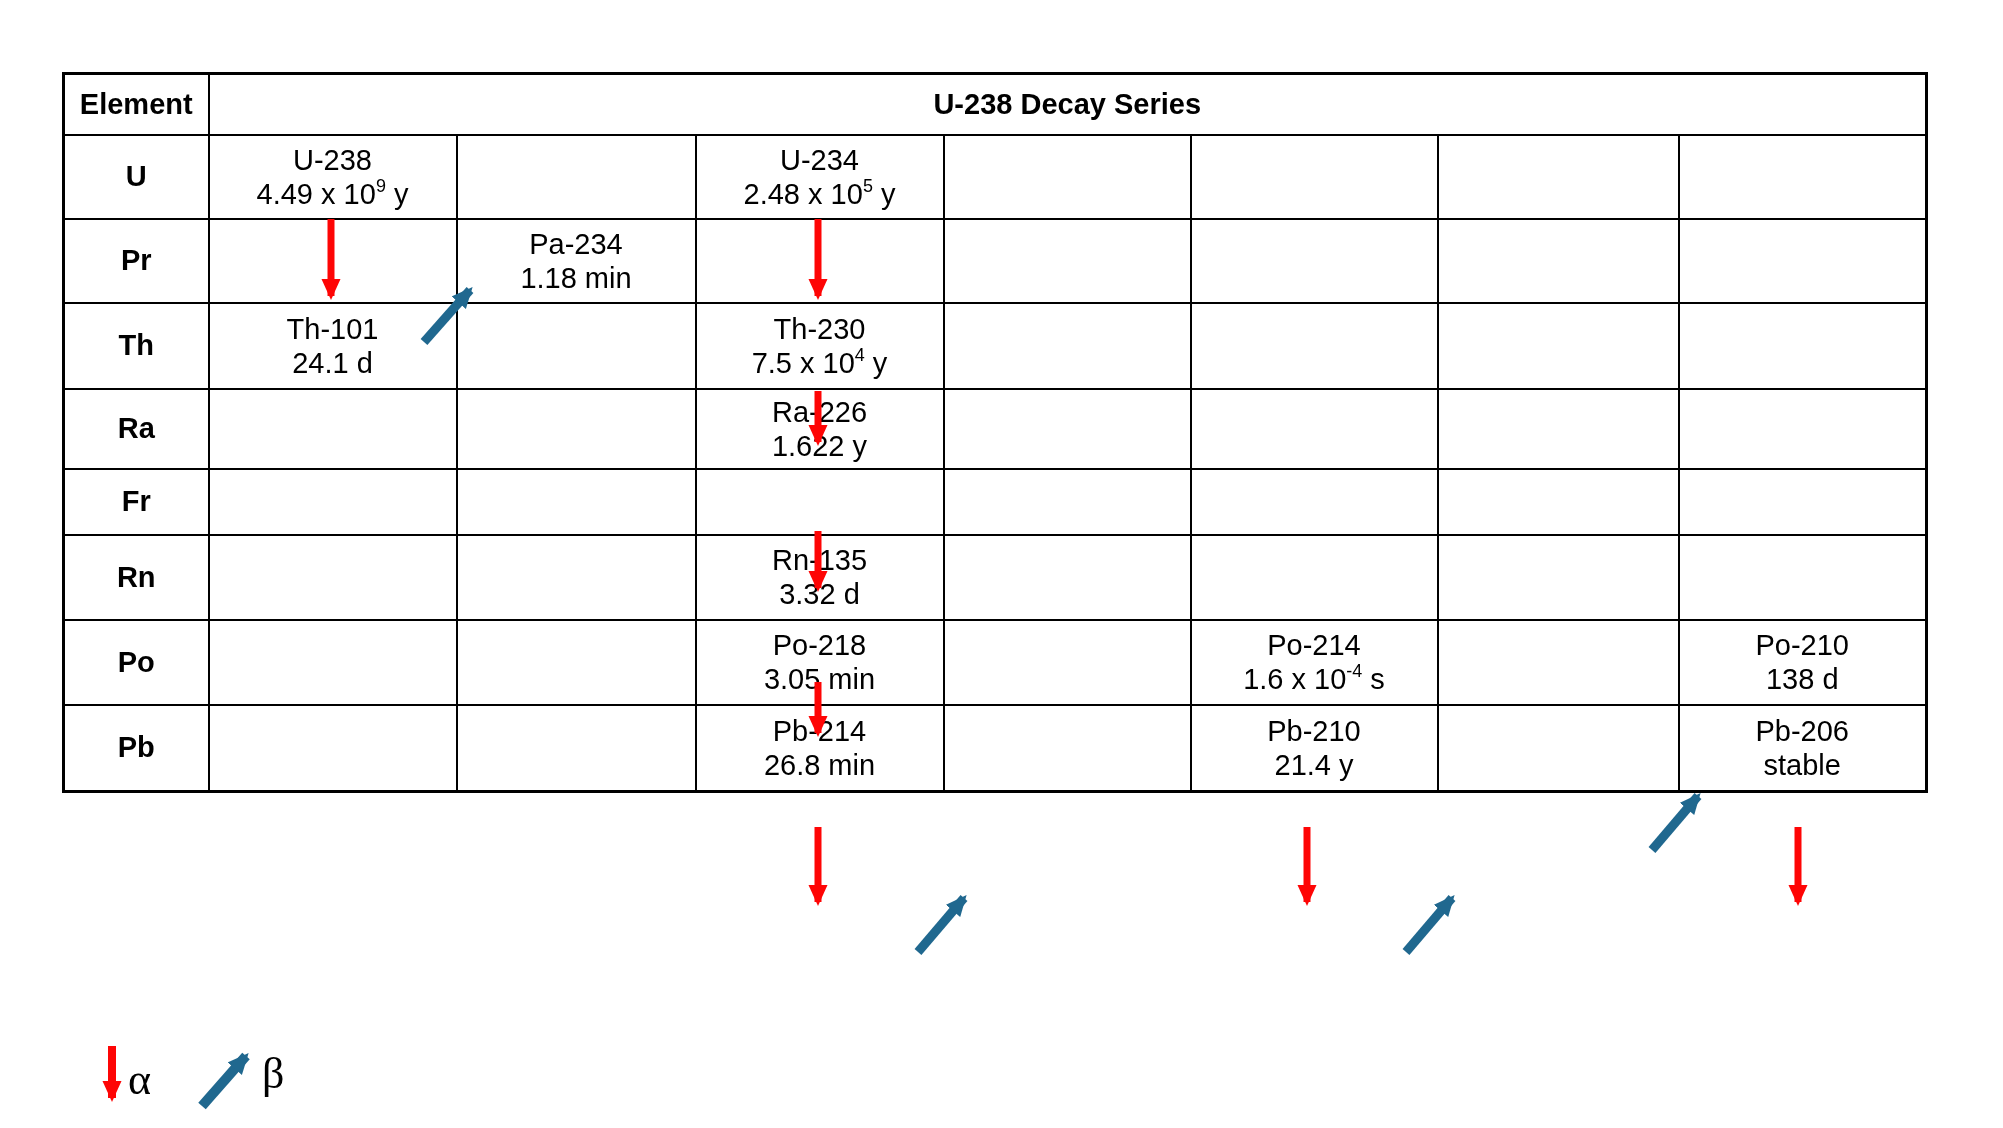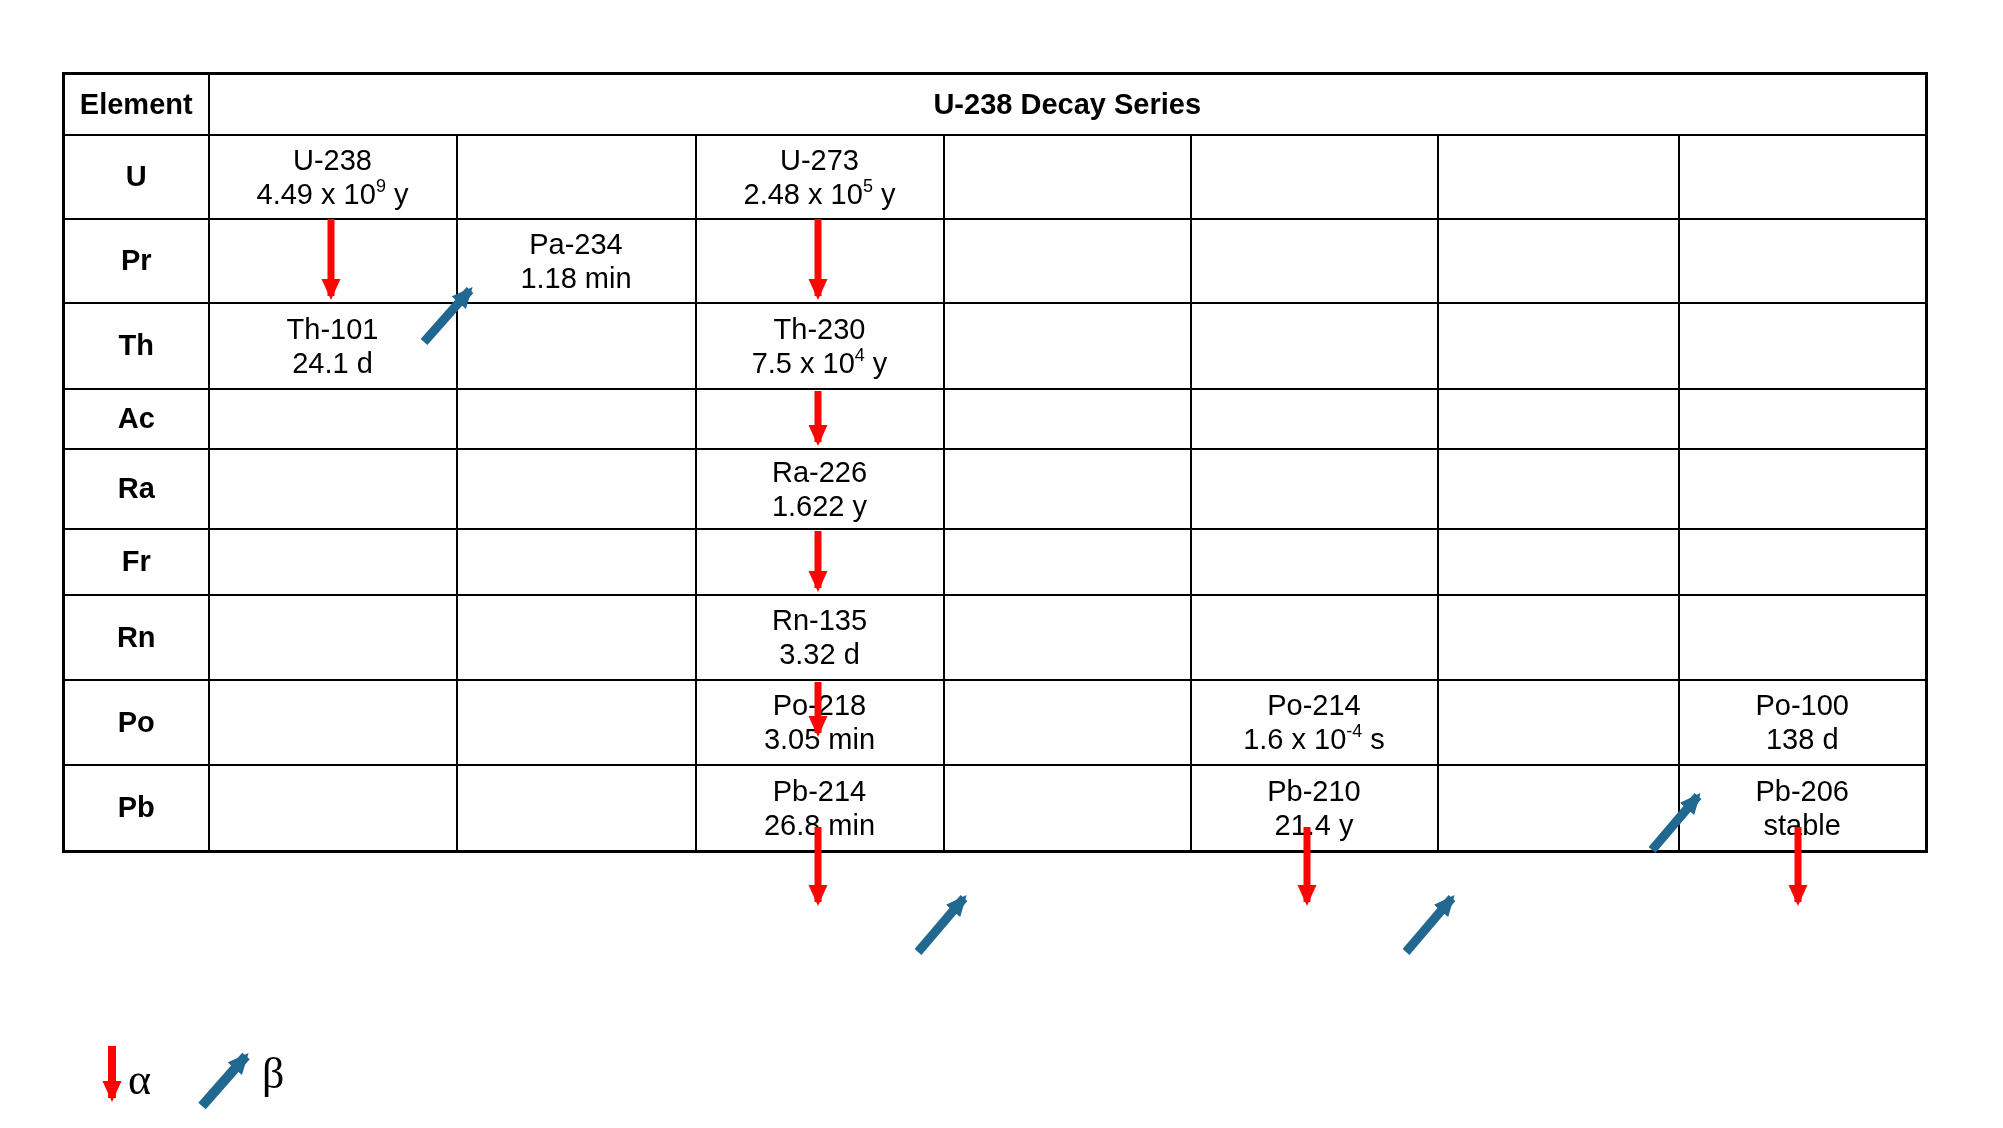--- a/index.html
+++ b/index.html
@@ -81,21 +81,21 @@
     </tr>
 
     <tr class="r-u">
       <td class="rowlab">U</td>
       <td>
         <div class="nm">U-238</div>
         <div class="hl"><span>4.49 x 10</span><sup>9</sup><span> y</span></div>
       </td>
       <td></td>
       <td>
-        <div class="nm">U-273</div>
+        <div class="nm">U-234</div>
         <div class="hl"><span>2.48 x 10</span><sup>5</sup><span> y</span></div>
       </td>
       <td></td>
       <td></td>
       <td></td>
       <td></td>
     </tr>
 
     <tr class="r-pr">
       <td class="rowlab">Pr</td>
@@ -121,30 +121,20 @@
       <td>
         <div class="nm">Th-230</div>
         <div class="hl"><span>7.5 x 10</span><sup>4</sup><span> y</span></div>
       </td>
       <td></td>
       <td></td>
       <td></td>
       <td></td>
     </tr>
 
-    <tr class="r-ac">
-      <td class="rowlab">Ac</td>
-      <td></td>
-      <td></td>
-      <td></td>
-      <td></td>
-      <td></td>
-      <td></td>
-      <td></td>
-    </tr>
 
     <tr class="r-ra">
       <td class="rowlab">Ra</td>
       <td></td>
       <td></td>
       <td>
         <div class="nm">Ra-226</div>
         <div class="hl"><span>1.622 y</span><sup></sup><span></span></div>
       </td>
       <td></td>
@@ -187,21 +177,21 @@
         <div class="nm">Po-218</div>
         <div class="hl"><span>3.05 min</span><sup></sup><span></span></div>
       </td>
       <td></td>
       <td>
         <div class="nm">Po-214</div>
         <div class="hl"><span>1.6 x 10</span><sup>-4</sup><span> s</span></div>
       </td>
       <td></td>
       <td>
-        <div class="nm">Po-100</div>
+        <div class="nm">Po-210</div>
         <div class="hl"><span>138 d</span><sup></sup><span></span></div>
       </td>
     </tr>
 
 
     <tr class="r-pb">
       <td class="rowlab">Pb</td>
       <td></td>
       <td></td>
       <td>

